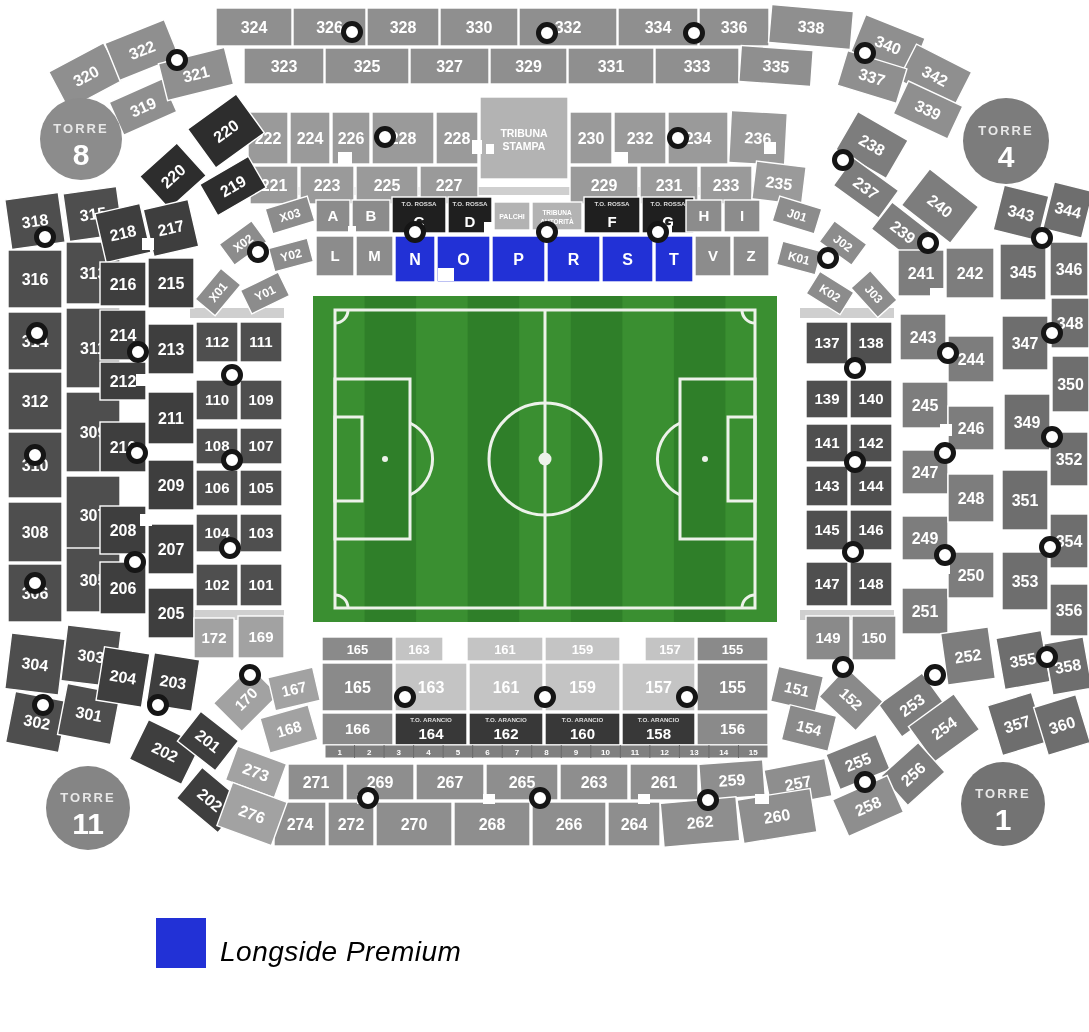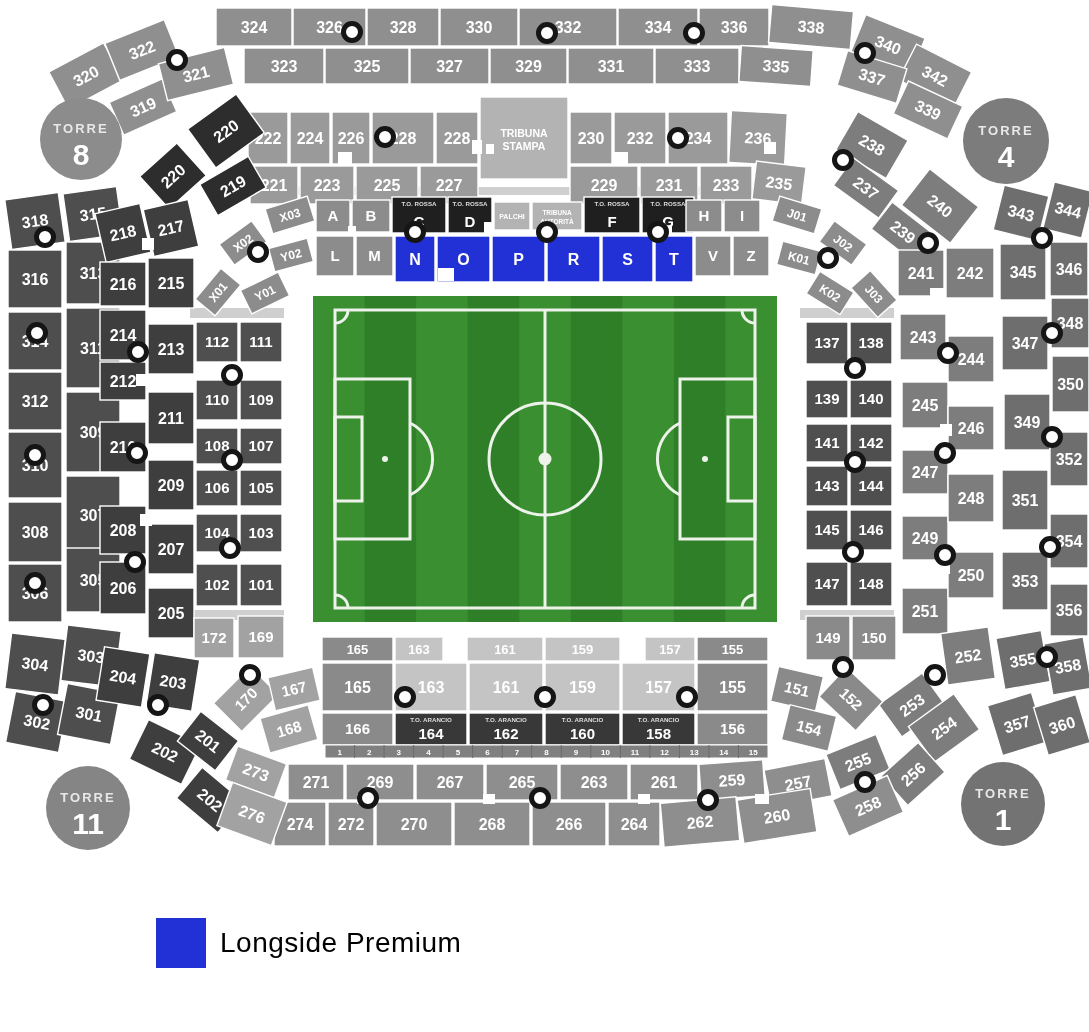--- a/index.html
+++ b/index.html
@@ -1,18 +1,18 @@
 <!DOCTYPE html>
 <html><head>
 <meta charset="utf-8">
 <style>
   html,body{margin:0;padding:0;background:#fff;}
   body{width:1089px;height:1032px;position:relative;font-family:"Liberation Sans",sans-serif;}
   svg text{font-family:"Liberation Sans",sans-serif;font-weight:bold;}
-  .legend{position:absolute;left:156px;top:918px;display:flex;align-items:center;gap:14px;}
+  .legend{position:absolute;left:156px;top:918px;display:flex;align-items:flex-end;gap:14px;font-style:italic;}
   .swatch{width:50px;height:50px;}
   .legend-label{font-size:28px;color:#000;font-weight:normal;letter-spacing:.5px;}
 </style>
 </head>
 <body>
 
 
 
 <svg id="map" viewBox="0 0 1089 1032" width="1089" height="1032">
     <rect x="296" y="187" width="492" height="8" fill="#cfcfcf"></rect>

